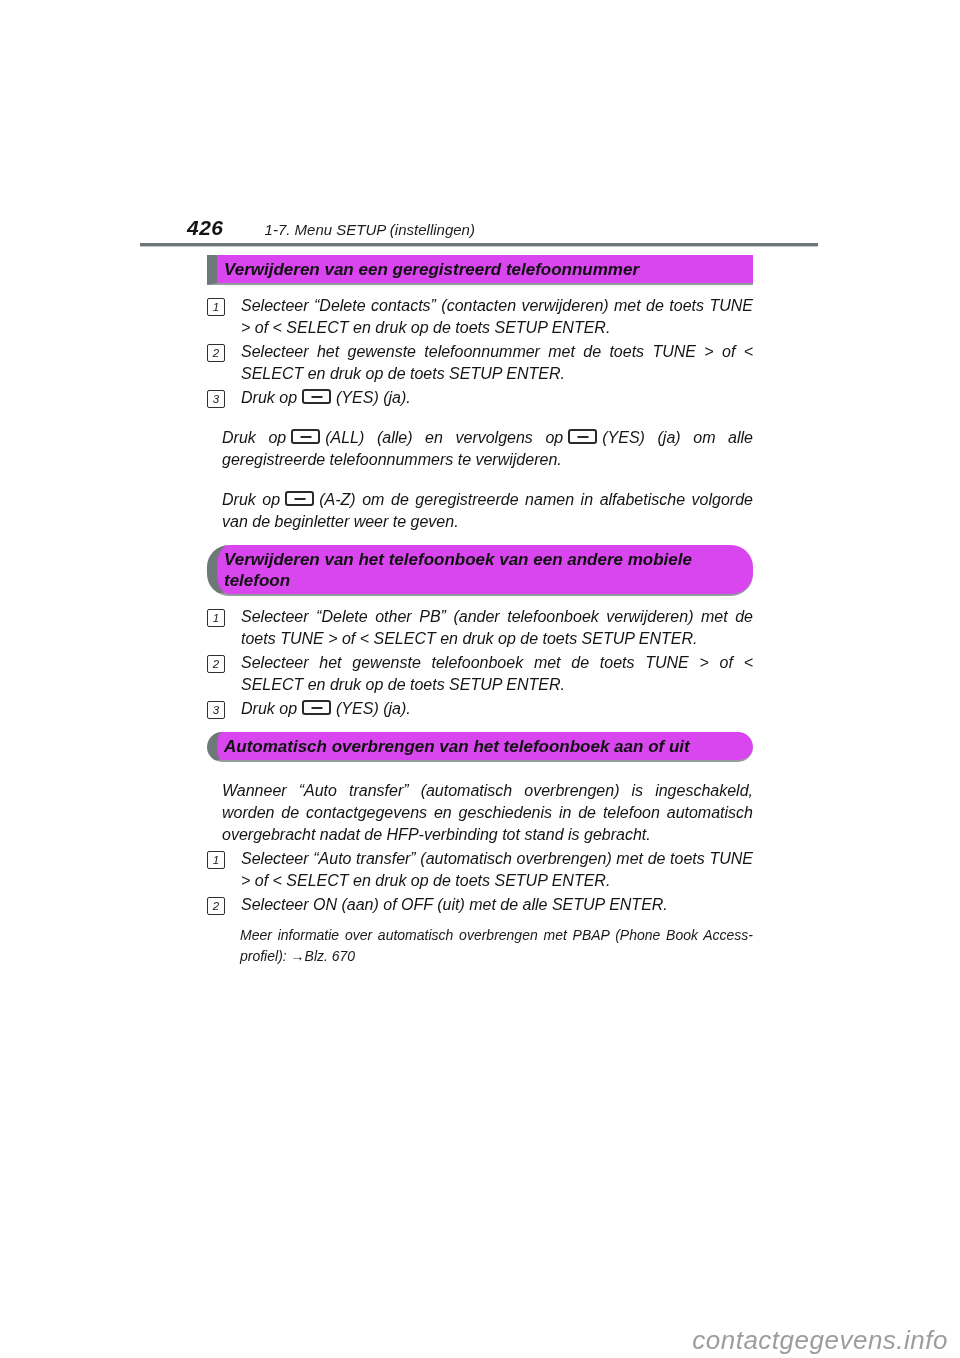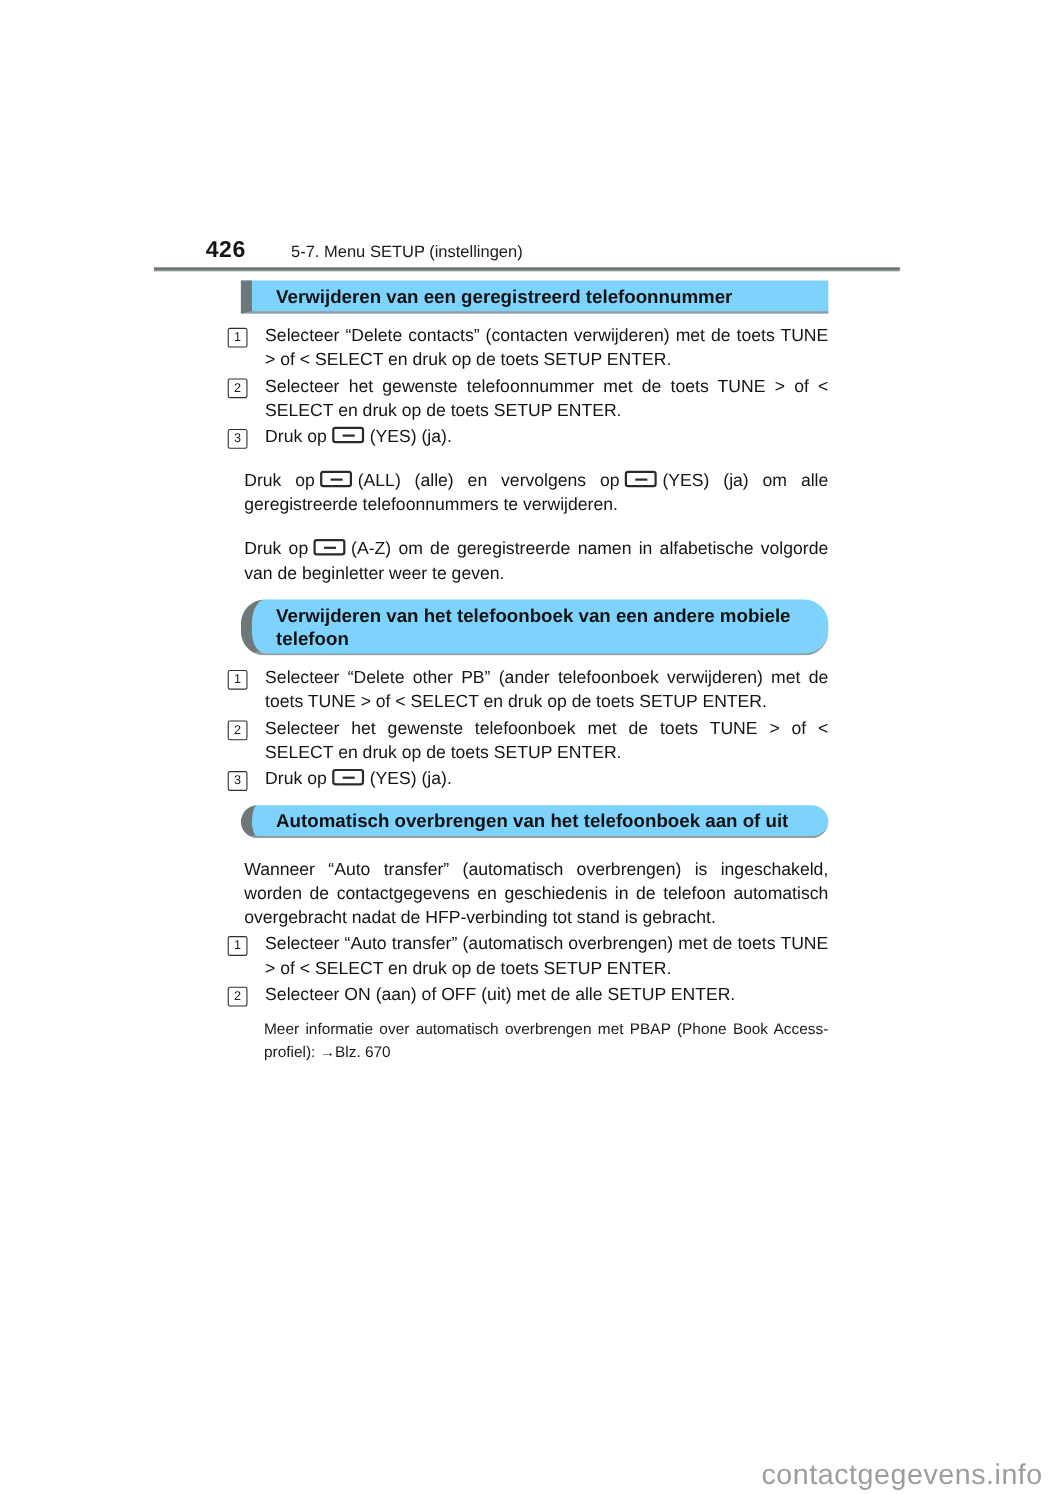--- a/index.html
+++ b/index.html
@@ -4,20 +4,21 @@
 <style>
   html, body { margin: 0; padding: 0; background: #ffffff; }
   .page {
     position: relative;
     width: 960px;
     height: 1358px;
     background: #ffffff;
     font-family: "Liberation Sans", "DejaVu Sans", sans-serif;
     color: #141414;
     overflow: hidden;
+    font-style: italic;
   }
   
   .topbar {
     position: absolute;
     top: 216px;
     left: 187px;
     display: flex;
     align-items: baseline;
   }
   .pagenum {
@@ -40,25 +41,25 @@
     box-shadow: 0 1px 0 #c2c8c8;
   }
   
   .content {
     position: absolute;
     top: 255px;
     left: 207px;
     width: 546px;
   }
   .sec-header {
-    margin: 0 0 10px 12px;
-    background: #7dd3fc;
+    margin: 0 0 10px 0;
+    background: #d946ef;
     border-left: 10px solid #6f7878;
     border-bottom: 2px solid #949c9c;
-    padding: 4px 8px 3px 22px;
+    padding: 4px 8px 3px 7px;
     font-size: 17px;
     font-weight: bold;
     line-height: 21px;
     color: #111;
   }
   section + section .sec-header { margin-top: 12px; border-radius: 22px; }
   .step {
     display: flex;
     align-items: flex-start;
     margin: 0 0 2px 0;
@@ -126,21 +127,21 @@
     letter-spacing: 0.5px;
   }
 </style>
 </head>
 <body>
 
 <div class="page">
 
   <header class="topbar">
     <span class="pagenum">426</span>
-    <span class="chapter">5-7. Menu SETUP (instellingen)</span>
+    <span class="chapter">1-7. Menu SETUP (instellingen)</span>
   </header>
   <div class="rule"></div>
 
   <main class="content">
 
     <section>
       <h2 class="sec-header">
         <span>Verwijderen van een geregistreerd telefoonnummer</span>
       </h2>
       <div class="step">

